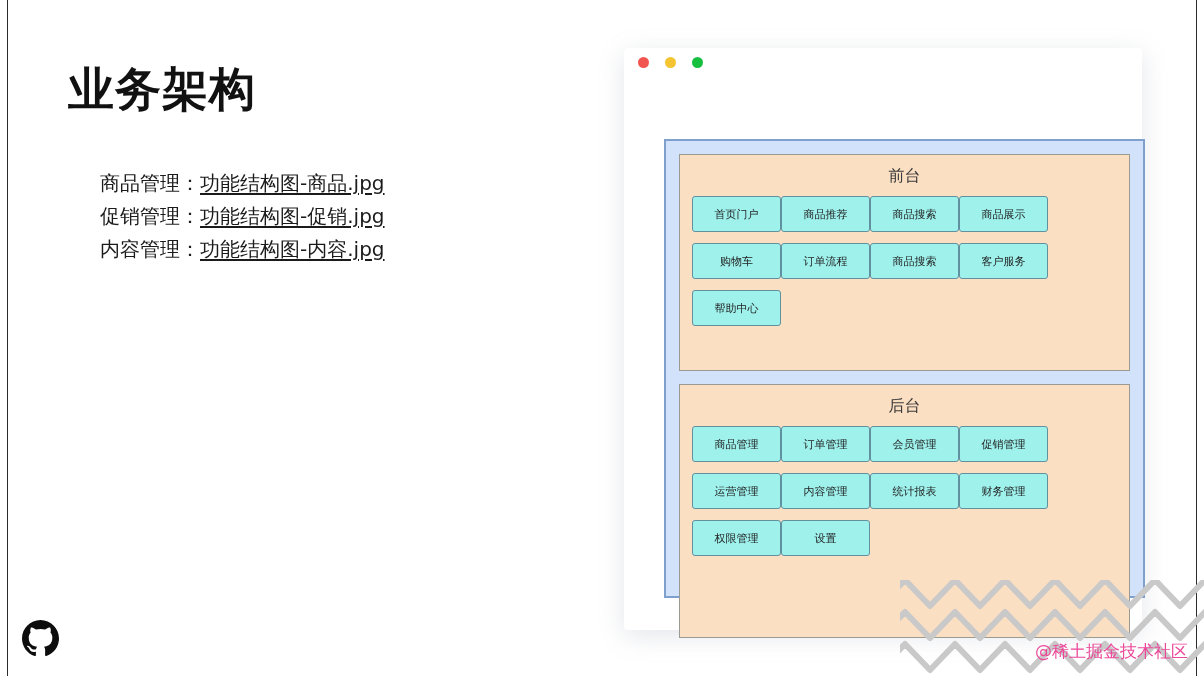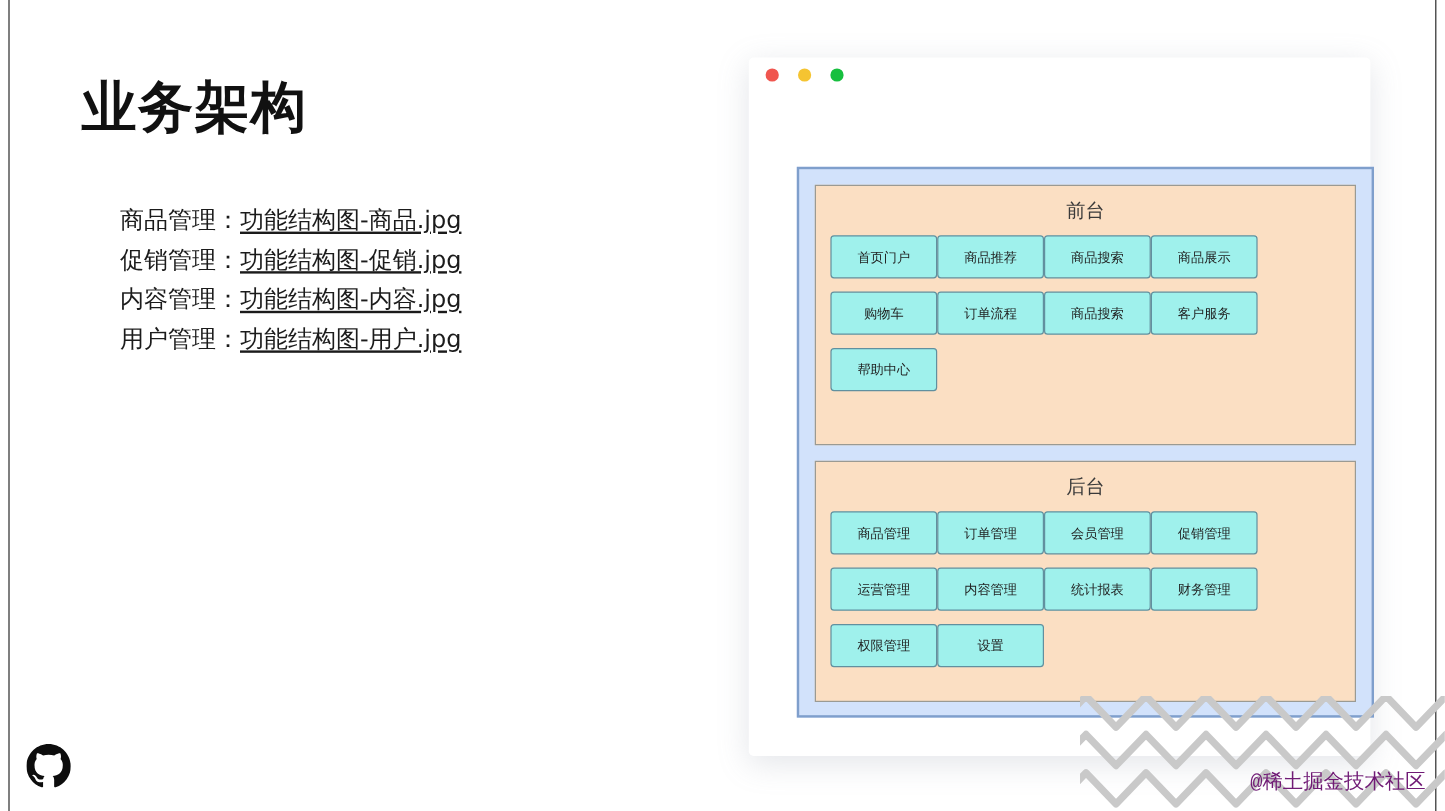--- a/index.html
+++ b/index.html
@@ -119,21 +119,21 @@
     box-sizing: border-box;
     padding: 13px;
   }
   .tier {
     background: #fbdfc3;
     border: 1px solid #9a9a93;
     box-sizing: border-box;
     padding: 8px 12px 14px 12px;
   }
   .tier.frontend { height: 217px; margin-bottom: 13px; }
-  .tier.backend  { height: 201px; }
+  .tier.backend  { height: 254px; }
 
   .tier-label {
     text-align: center;
     font-size: 16px;
     color: #3a3a3a;
     margin: 5px 0 12px 0;
     line-height: 1;
   }
   .box-grid {
     display: flex;
@@ -173,23 +173,22 @@
     height: 40px;
   }
   .zig.z1 { top: -6px; }
   .zig.z2 { top: 26px; }
   .zig.z3 { top: 58px; }
   .watermark-text {
     position: absolute;
     right: 16px;
     top: 60px;
     font-size: 17px;
-    color: #701a75;
+    color: #ec4899;
     white-space: nowrap;
-    font-family: Liberation Mono, monospace;
   }
 </style>
 </head>
 <body>
 
 <div class="edge-rule left"></div>
 <div class="edge-rule right"></div>
 
 <div class="left-col">
 
@@ -200,24 +199,20 @@
         <span class="row-label">商品管理：</span>
         <span class="row-link">功能结构图-商品.jpg</span>
       </div>
       <div class="link-row">
         <span class="row-label">促销管理：</span>
         <span class="row-link">功能结构图-促销.jpg</span>
       </div>
       <div class="link-row">
         <span class="row-label">内容管理：</span>
         <span class="row-link">功能结构图-内容.jpg</span>
-      </div>
-      <div class="link-row">
-        <span class="row-label">用户管理：</span>
-        <span class="row-link">功能结构图-用户.jpg</span>
       </div>
     </div>
 
   <div class="github-mark">
     <svg width="37" height="37" viewBox="0 0 16 16" aria-hidden="true">
       <path fill="#0d0d0d" d="M8 0C3.58 0 0 3.58 0 8c0 3.54 2.29 6.53 5.47 7.59.4.07.55-.17.55-.38
         0-.19-.01-.82-.01-1.49-2.01.37-2.53-.49-2.69-.94-.09-.23-.48-.94-.82-1.13-.28-.15-.68-.52-.01-.53.63-.01
         1.08.58 1.23.82.72 1.21 1.87.87 2.33.66.07-.52.28-.87.51-1.07-1.78-.2-3.64-.89-3.64-3.95
         0-.87.31-1.59.82-2.15-.08-.2-.36-1.02.08-2.12 0 0 .67-.21 2.2.82.64-.18 1.32-.27 2-.27.68 0 1.36.09
         2 .27 1.53-1.04 2.2-.82 2.2-.82.44 1.1.16 1.92.08 2.12.51.56.82 1.27.82 2.15 0 3.07-1.87 3.75-3.65

